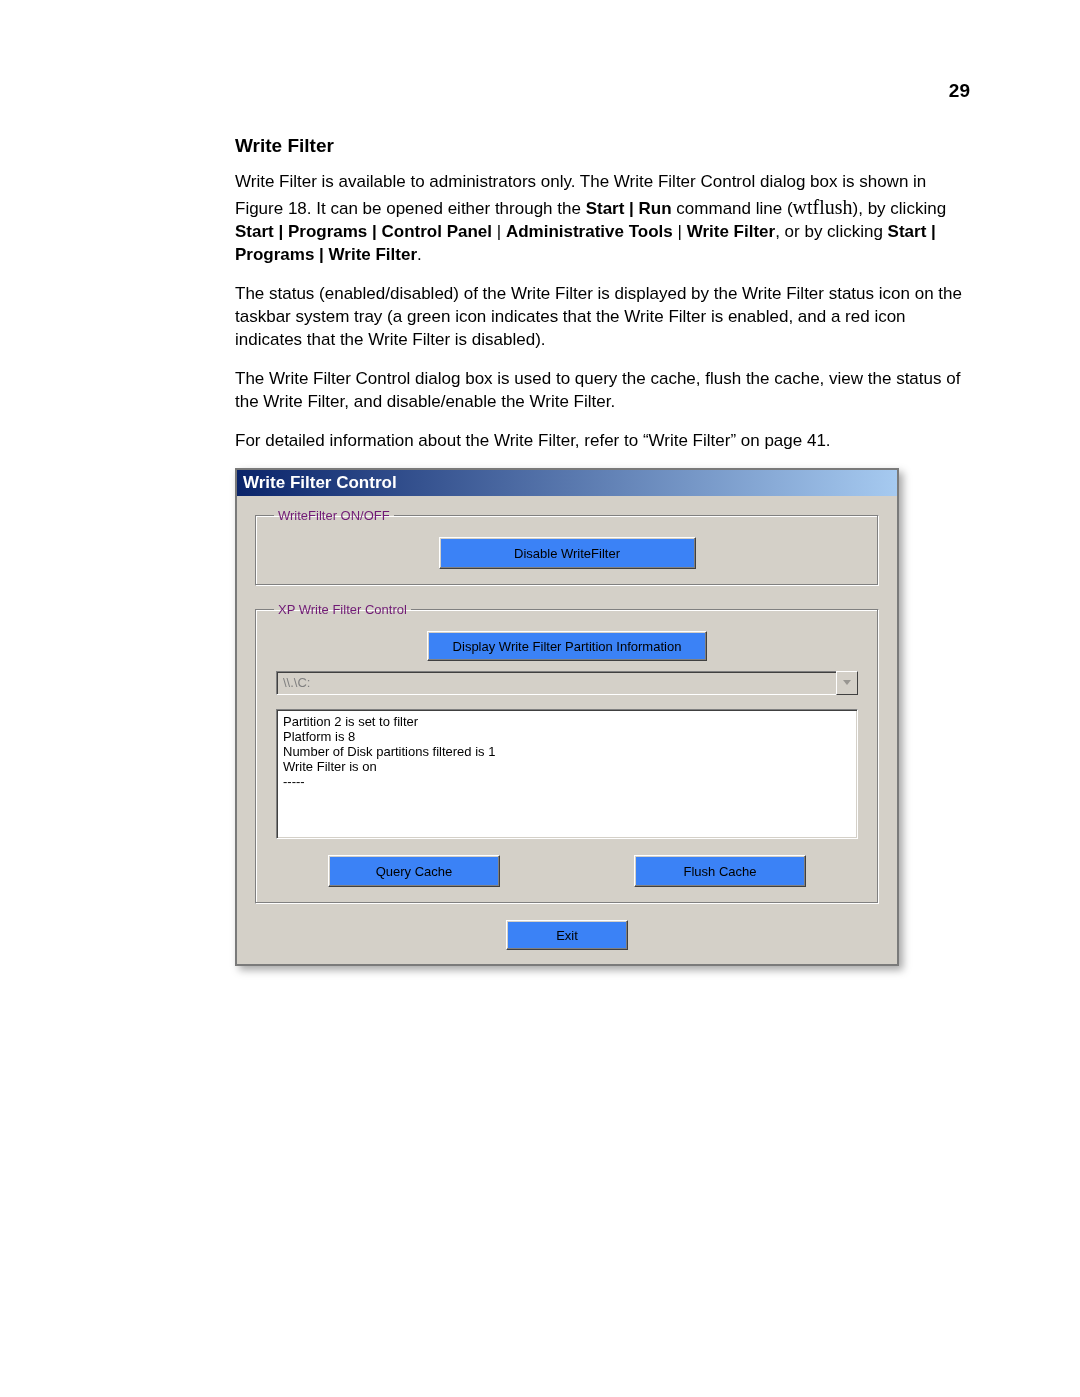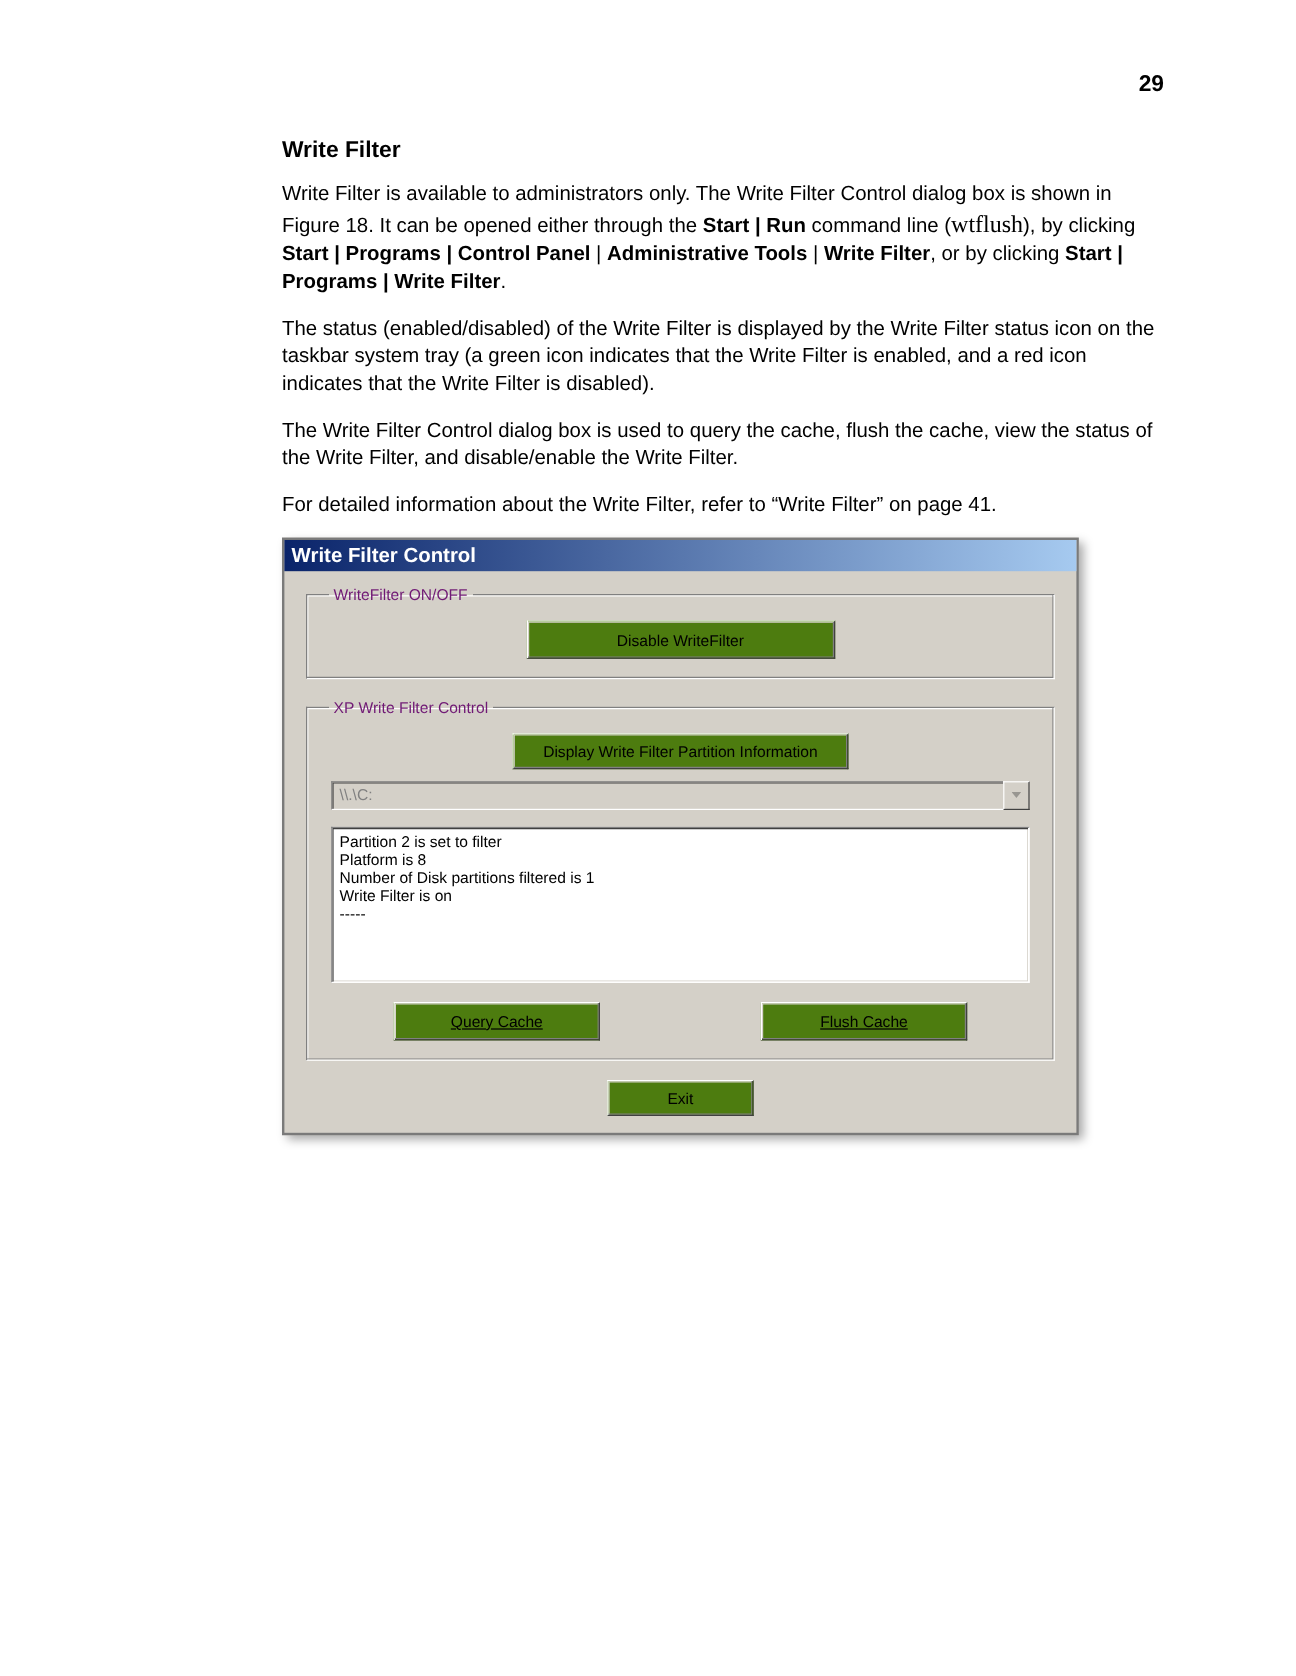--- a/index.html
+++ b/index.html
@@ -6,20 +6,21 @@
     margin: 0;
     padding: 0;
     font-family: Arial, Helvetica, sans-serif;
     background: #fff;
     color: #000;
     width: 1080px;
   }
   .page {
     padding: 60px 110px 100px 235px;
     position: relative;
+    margin-top: 20px;
   }
   .pagenum {
     position: absolute;
     top: 60px;
     right: 110px;
     font-weight: bold;
     font-size: 19px;
   }
   h2.section {
     font-size: 19px;
@@ -78,21 +79,21 @@
   fieldset.grp > legend {
     font-family: Tahoma, sans-serif;
     font-size: 13px;
     color: #701a75;
     padding: 0 4px;
     margin-left: 6px;
   }
   .btn {
     font-family: Tahoma, sans-serif;
     font-size: 13px;
-    background: #4d7c0f;
+    background: #3b82f6;
     border: 1px solid #000;
     border-top-color:#fff;
     border-left-color:#fff;
     border-right-color:#404040;
     border-bottom-color:#404040;
     box-shadow: 1px 1px 0 #808080 inset, -1px -1px 0 #fff inset;
     padding: 2px 0;
     min-width: 120px;
     height: 24px;
     cursor: default;
@@ -153,21 +154,21 @@
     font-family: Tahoma, sans-serif;
     font-size:13px;
     padding: 4px 6px;
     white-space: pre-line;
   }
   .btn-row {
     display:flex;
     justify-content: space-between;
     padding: 16px 60px 0 60px;
   }
-  .cache-btn { width:170px; height:26px;text-decoration:underline;}
+  .cache-btn { width:170px; height:26px;}
   .exit-row { text-align:center; margin-top:8px;}
   .exit-btn { width:90px; height:24px;}
 </style>
 </head>
 <body>
 
 <div class="page">
 
   <div class="pagenum">29</div>
 

